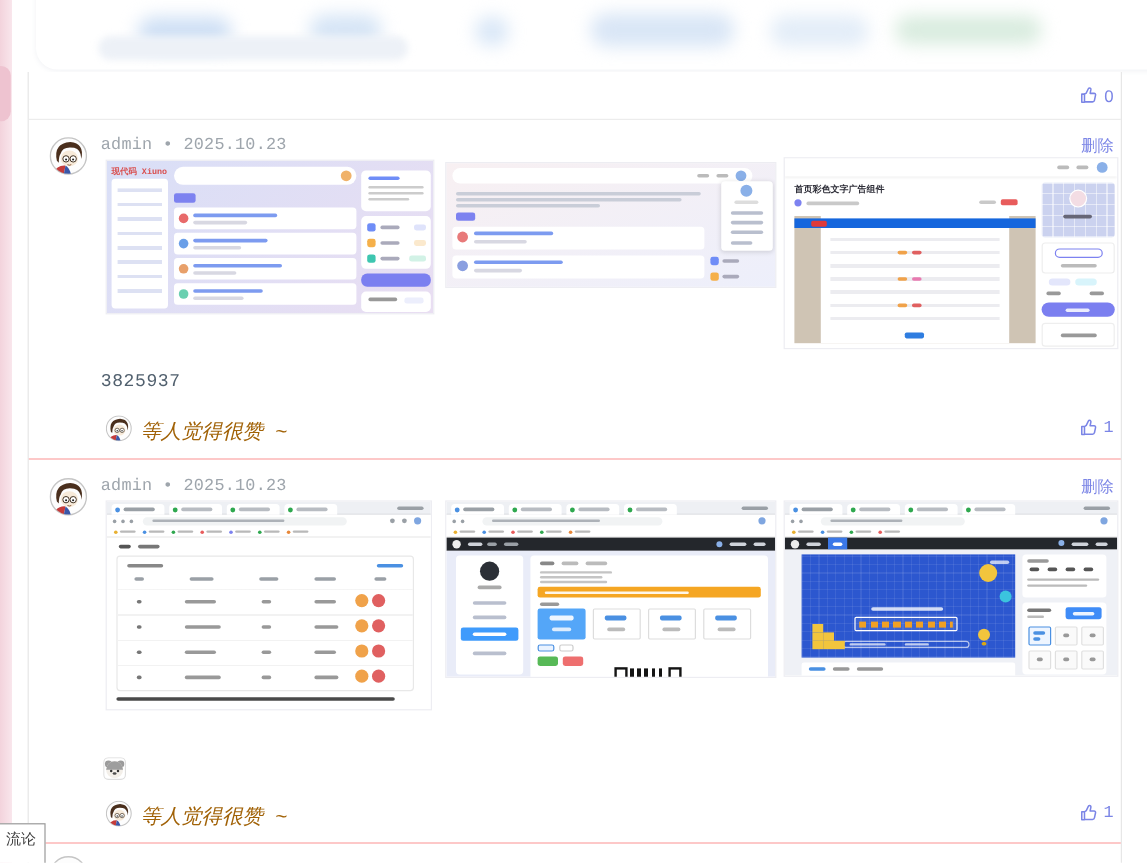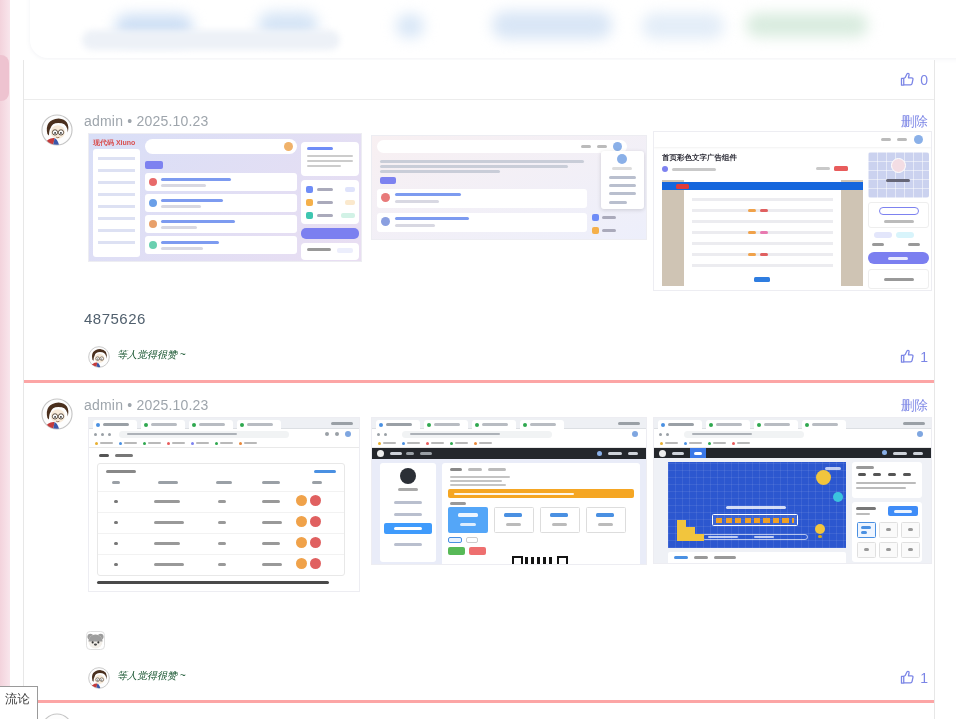--- a/index.html
+++ b/index.html
@@ -17,28 +17,28 @@
   .top-card { left:30px; top:-22px; width:946px; height:80px; background:#fff;
     border-radius:0 0 0 18px; box-shadow:0 1px 4px rgba(120,130,160,.10); overflow:hidden; }
   .blob { position:absolute; border-radius:14px; filter:blur(7px); }
   .blur-bar { position:absolute; left:52px; top:52px; width:258px; height:20px; border-radius:10px;
     background:#edf1f7; filter:blur(3px); }
 
   
   .panel { left:23px; top:60px; width:912px; height:661px; background:#fff;
     border-left:1px solid #e7e7e7; border-right:1px solid #e7e7e7; }
   .sectionA { position:relative; height:40px; border-bottom:1px solid #ececec; }
-  .comment { position:relative; border-bottom:3px solid #fca5a5; }
+  .comment { position:relative; border-bottom:1px solid #fca5a5;font-family:Liberation Mono, monospace; }
   .c1 { height:283px; } .c2 { height:320px; }
   .sliver { position:relative; height:17px; }
 
   .name { font-size:14px; color:#9ea5ac; letter-spacing:.2px; }
   .del { font-size:13.5px; color:#7b85e6; cursor:pointer; }
   .body-txt { font-size:15px; color:#51606e; letter-spacing:.5px; }
-  .credit { font-size:10px; font-style:italic; color:#14532d;text-align:center; }
+  .credit { font-size:17px; font-style:italic; color:#a16207;text-align:center; }
   .likeval { font-size:14px; color:#7b85e6; }
   .likewrap { display:flex; align-items:center; gap:4px; }
 
   .av32 { width:32px; height:32px; } .av22 { width:22px; height:22px; }
 
   .tmb { position:absolute; overflow:hidden; background:#fff; border:1px solid #ededf2; cursor:pointer; }
   .bar { position:absolute; border-radius:1.5px; }
   .dot { position:absolute; border-radius:50%; }
   .card { position:absolute; background:#fff; border-radius:3px; }
 
@@ -266,21 +266,21 @@
       <div class="bar" style="left:218px;top:111px;width:12px;height:3px;background:#999;"></div>
       <div class="bar" style="left:254px;top:111px;width:12px;height:3px;background:#999;"></div>
       <div class="bar" style="left:214px;top:120px;width:61px;height:12px;background:#7b7ff0;border-radius:6px;">
         <div class="bar" style="left:20px;top:4.5px;width:20px;height:3px;background:rgba(255,255,255,.85);"></div>
       </div>
       <div class="card" style="left:214px;top:137px;width:61px;height:20px;border:1px solid #eee;">
         <div class="bar" style="left:15px;top:8px;width:30px;height:3px;background:#999;"></div>
       </div>
     </div>
 
-    <div class="abs body-txt" style="left:60px;top:210px;">4875626</div>
+    <div class="abs body-txt" style="left:60px;top:210px;">3825937</div>
 
     <svg class="abs av22" style="left:64px;top:246px;" viewBox="0 0 40 40">
       <defs>
           <clipPath id="avs1">
             <circle cx="20" cy="20" r="18.5"></circle>
           </clipPath>
         </defs>
       <circle cx="20" cy="20" r="18.8" fill="#fdfdfd" stroke="#c5c5c5" stroke-width="1.6"></circle>
       <g clip-path="url(#avs1)">
         <path d="M3 40 Q8 29 17 30 L15 40 Z" fill="#c43b3b"></path>

